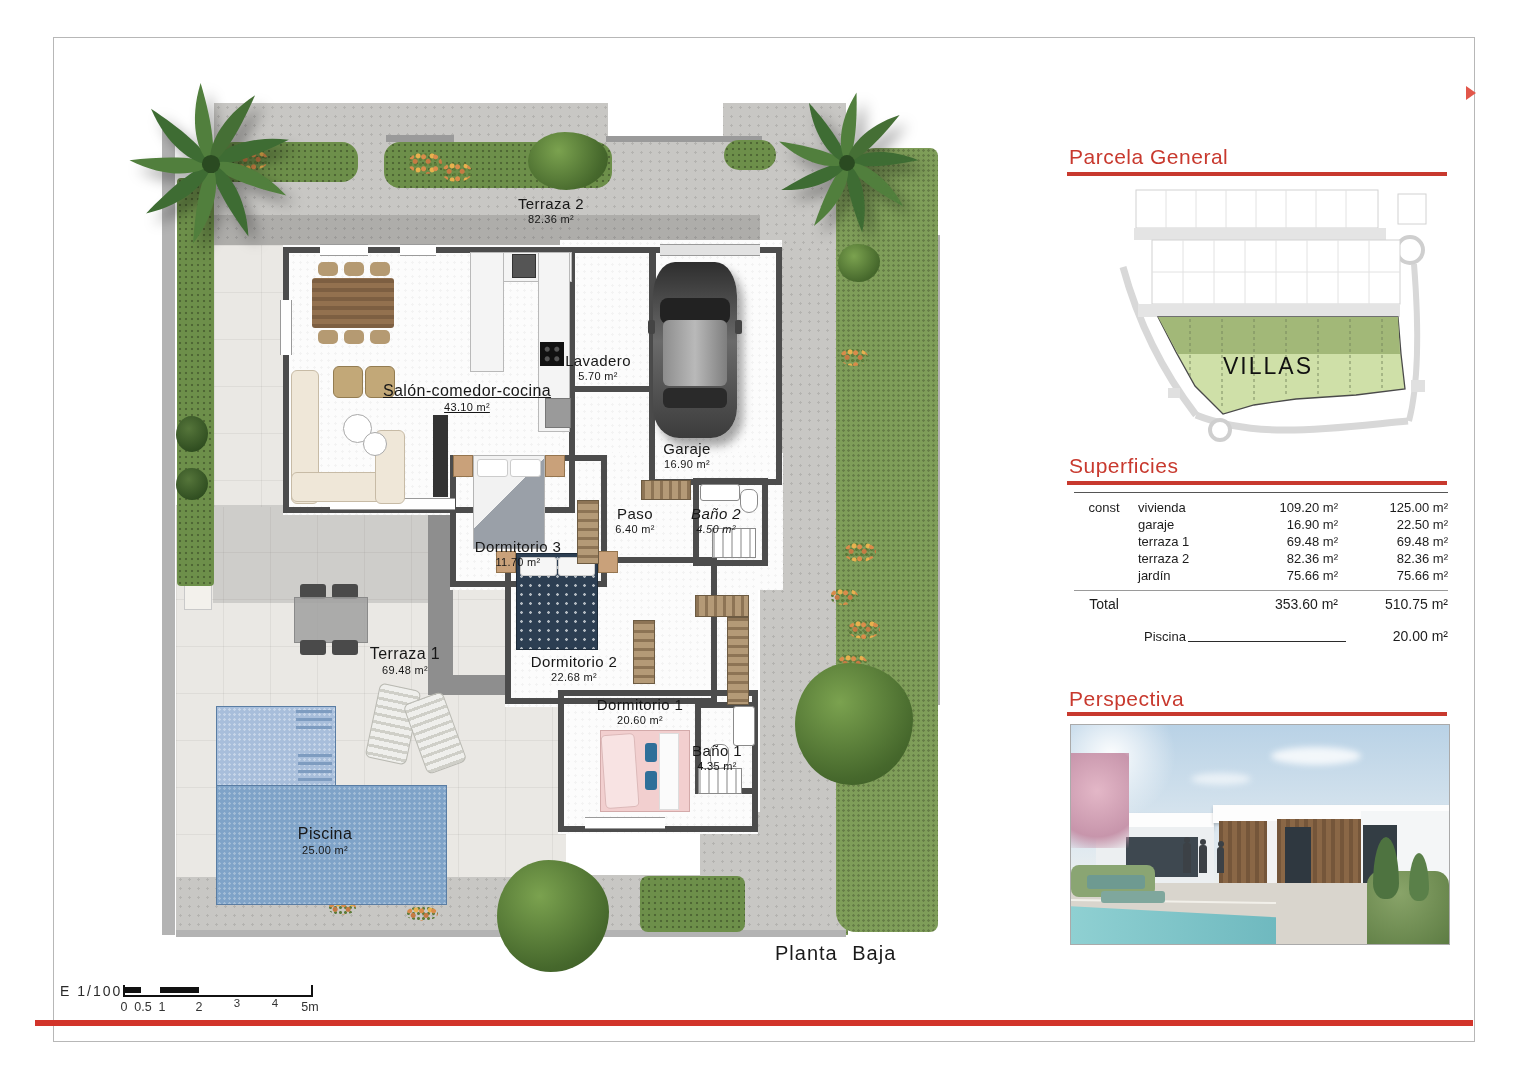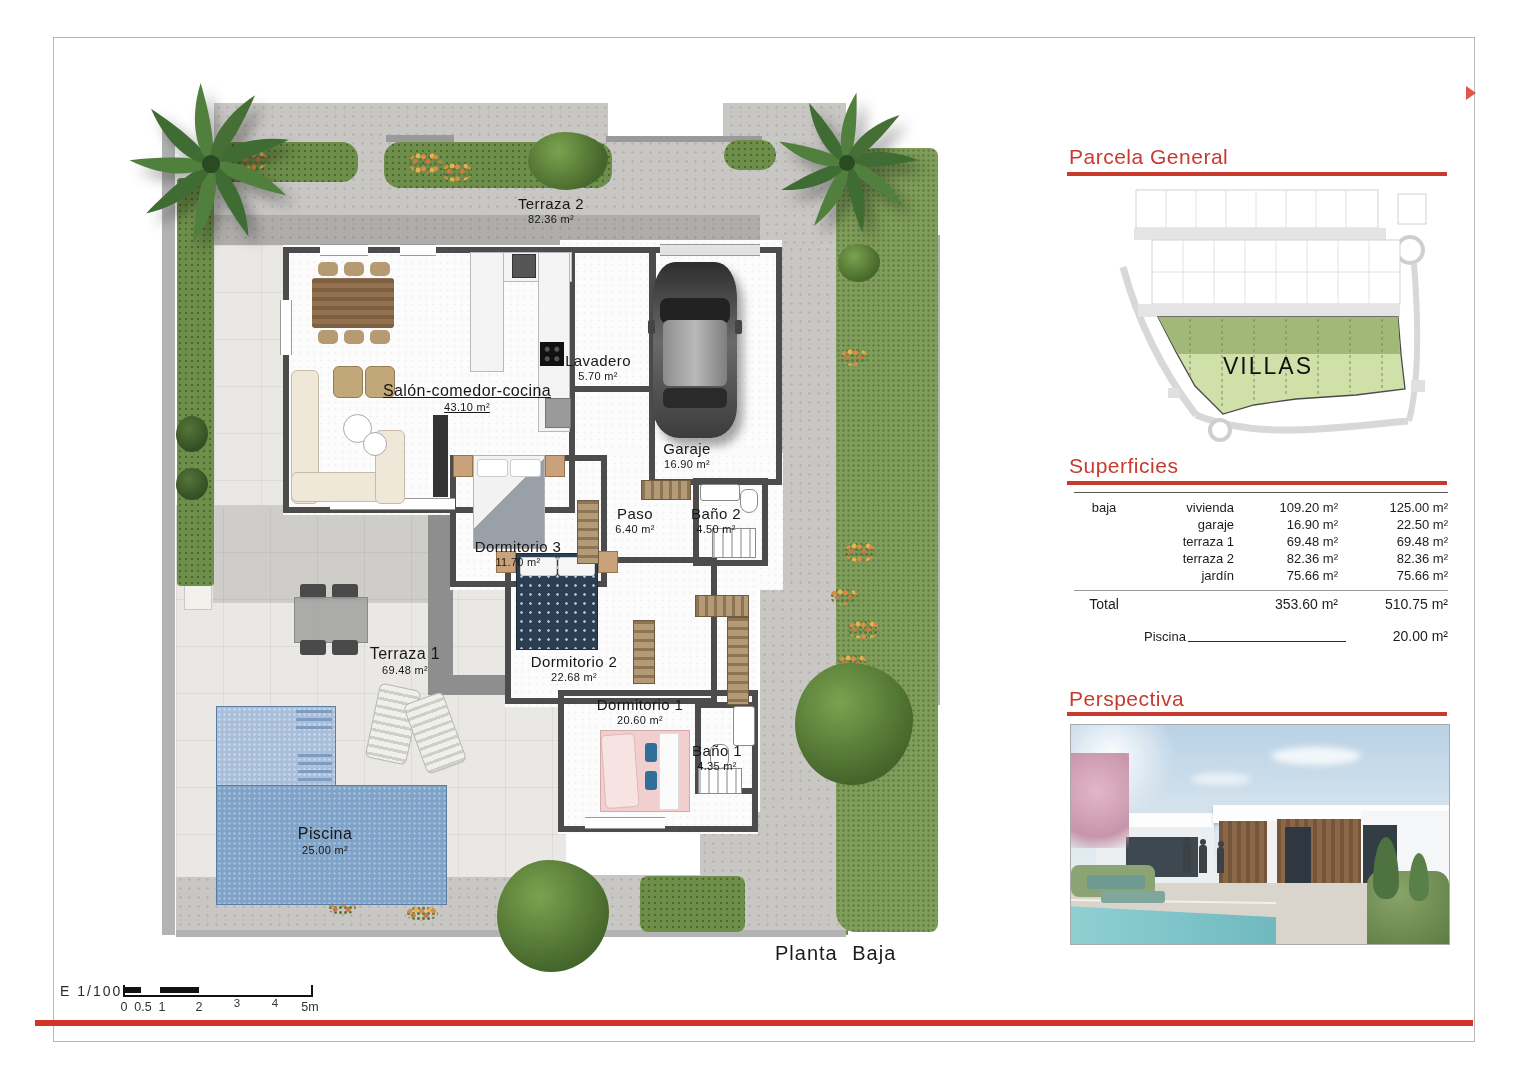--- a/index.html
+++ b/index.html
@@ -39,21 +39,21 @@
   .wardv{background:repeating-linear-gradient(180deg,#8d7455 0 3px,#b49a77 3px 9px);}
   .shower{position:absolute;background:repeating-linear-gradient(90deg,#c2c2c2 0 2px,#fff 2px 9px);border:1px solid #8a8a8a;}
   .fixt{position:absolute;background:#fff;border:1.5px solid #8a8a8a;border-radius:3px;}
   .palm{position:absolute;filter:drop-shadow(8px 9px 7px rgba(0,0,0,.35));}
   
   .hdr{position:absolute;color:#c8392e;font-size:21px;letter-spacing:.5px;}
   .redline{position:absolute;height:4px;background:#c8392e;}
   .sup{position:absolute;left:1070px;top:488px;width:378px;font-size:13px;color:#1c1c1c;}
   .sup .row{display:flex;line-height:17px;}
   .sup .c1{width:68px;text-align:center;}
-  .sup .c2{width:96px;text-align:right;}
+  .sup .c2{width:96px;}
   .sup .c3{width:104px;text-align:right;}
   .sup .c4{width:110px;text-align:right;}
   .sup .head{font-size:15px;line-height:18px;}
   .sup hr{border:none;border-top:1.5px solid #555;margin:4px 0 6px 4px;}
   .sup hr.tot{border-top:1.2px solid #9a9a9a;margin:6px 0 5px 4px;}
   .sup .totrow{font-size:14px;}
   .sup .pisc{display:flex;margin-top:15px;align-items:flex-end;}
   .sup .pisc .lbl{margin-left:74px;}
   .sup .pisc .line{flex:1;border-bottom:1.5px solid #2b2b2b;margin:0 6px 2px 2px;}
   .sup .pisc .val{width:96px;text-align:right;font-size:14px;}
@@ -264,21 +264,21 @@
         <div class="ar">5.70  m²</div>
       </div>
     <div class="rlabel" style="left:687px;top:440px;">
       <div class="nm">Garaje</div>
         <div class="ar">16.90  m²</div>
       </div>
     <div class="rlabel" style="left:635px;top:505px;">
       <div class="nm">Paso</div>
         <div class="ar">6.40  m²</div>
       </div>
-    <div class="rlabel" style="left:716px;top:505px;">
+    <div class="rlabel" style="left:716px;top:505px;font-style:italic;">
       <div class="nm">Baño 2</div>
         <div class="ar">4.50  m²</div>
       </div>
     <div class="rlabel" style="left:518px;top:538px;">
       <div class="nm">Dormitorio 3</div>
         <div class="ar">11.70  m²</div>
       </div>
     <div class="rlabel" style="left:574px;top:653px;">
       <div class="nm">Dormitorio 2</div>
         <div class="ar">22.68  m²</div>
@@ -366,21 +366,21 @@
       <rect x="343" y="198" width="14" height="12" fill="#e0e0e0"></rect>
       <rect x="100" y="206" width="12" height="10" fill="#e0e0e0"></rect>
     </svg>
   </div>
 
   <div class="hdr" style="left:1069px;top:454px;">Superficies</div>
   <div class="redline" style="left:1067px;top:481px;width:380px;"></div>
   <div class="sup">
     <hr>
     <div class="row">
-      <div class="c1">baja</div>
+      <div class="c1">const</div>
       <div class="c2">vivienda</div>
       <div class="c3">109.20  m²</div>
       <div class="c4">125.00  m²</div>
     </div>
     <div class="row">
       <div class="c1"></div>
       <div class="c2">garaje</div>
       <div class="c3">16.90  m²</div>
       <div class="c4">22.50  m²</div>
     </div>

